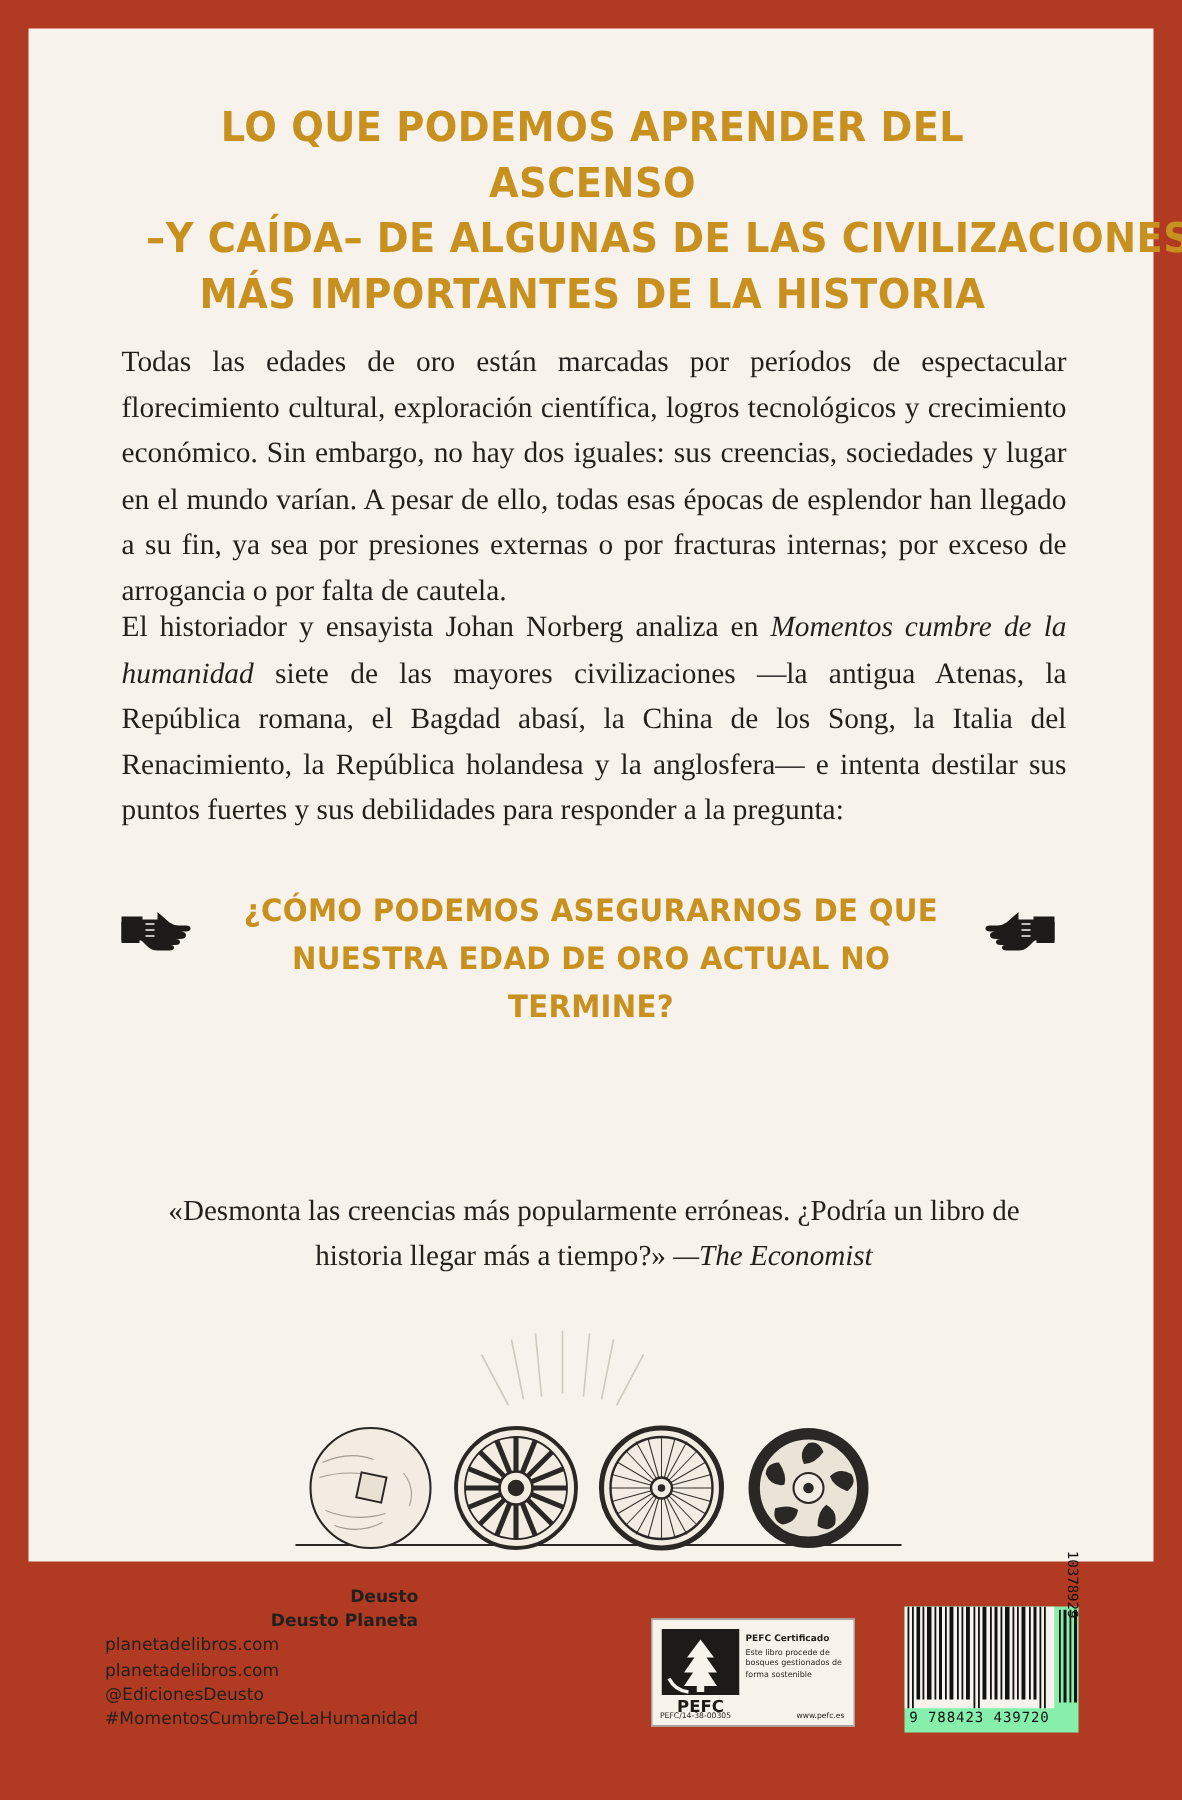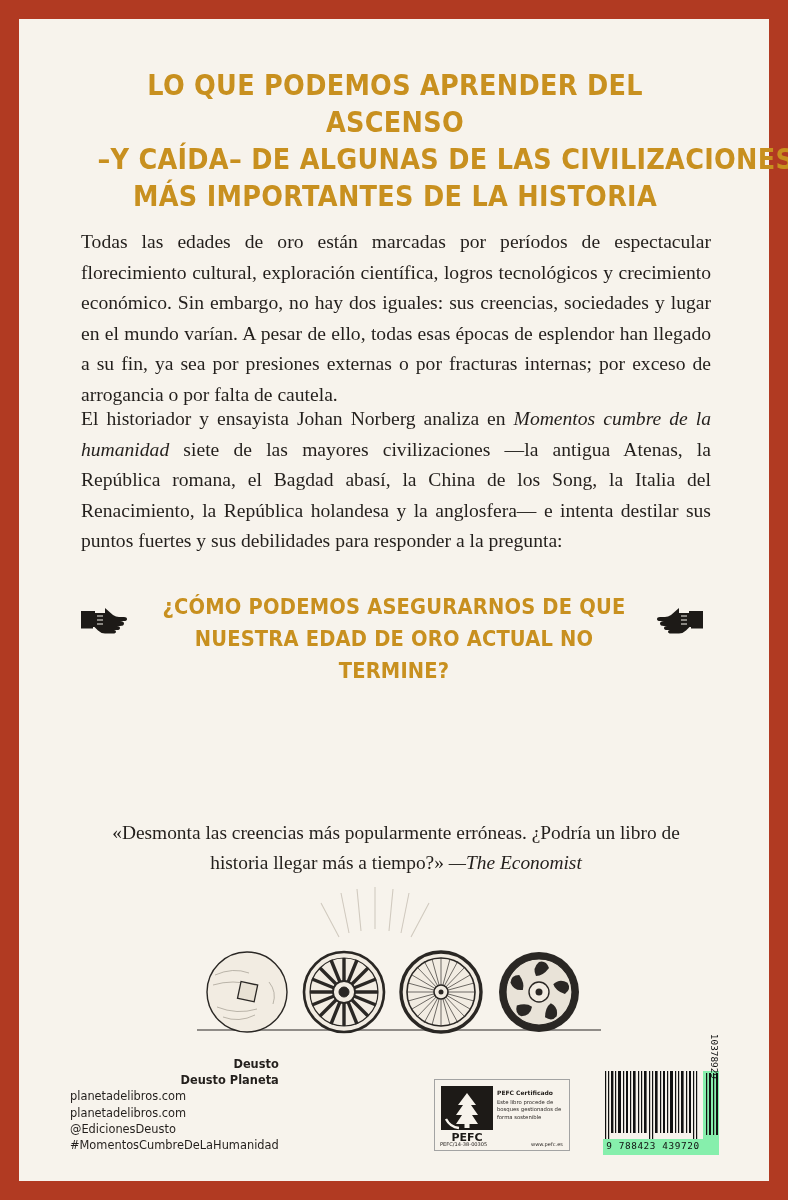--- a/index.html
+++ b/index.html
@@ -11,21 +11,21 @@
     height: 1200px;
     background: #b13a22;
     font-family: "Liberation Serif", serif;
     overflow: hidden;
   }
   .page {
     position: absolute;
     left: 19px;
     top: 19px;
     width: 750px;
-    height: 1162px;
+    height: 1022px;
     background: #f7f3ec;
     box-sizing: border-box;
   }
   .inner {
     position: absolute;
     left: 0;
     top: 0;
     width: 750px;
     height: 1162px;
   }
@@ -86,21 +86,21 @@
     width: 52px;
     height: 38px;
   }
   .hand.left { left: 62px; }
   .hand.right { left: 632px; }
 
   
   .quote {
     position: absolute;
     left: 70px;
-    top: 799px;
+    top: 774px;
     width: 614px;
     text-align: center;
     font-size: 19.4px;
     line-height: 30px;
     color: #231f1c;
   }
   .quote .src { font-style: italic; }
 
   
   .wheels {

